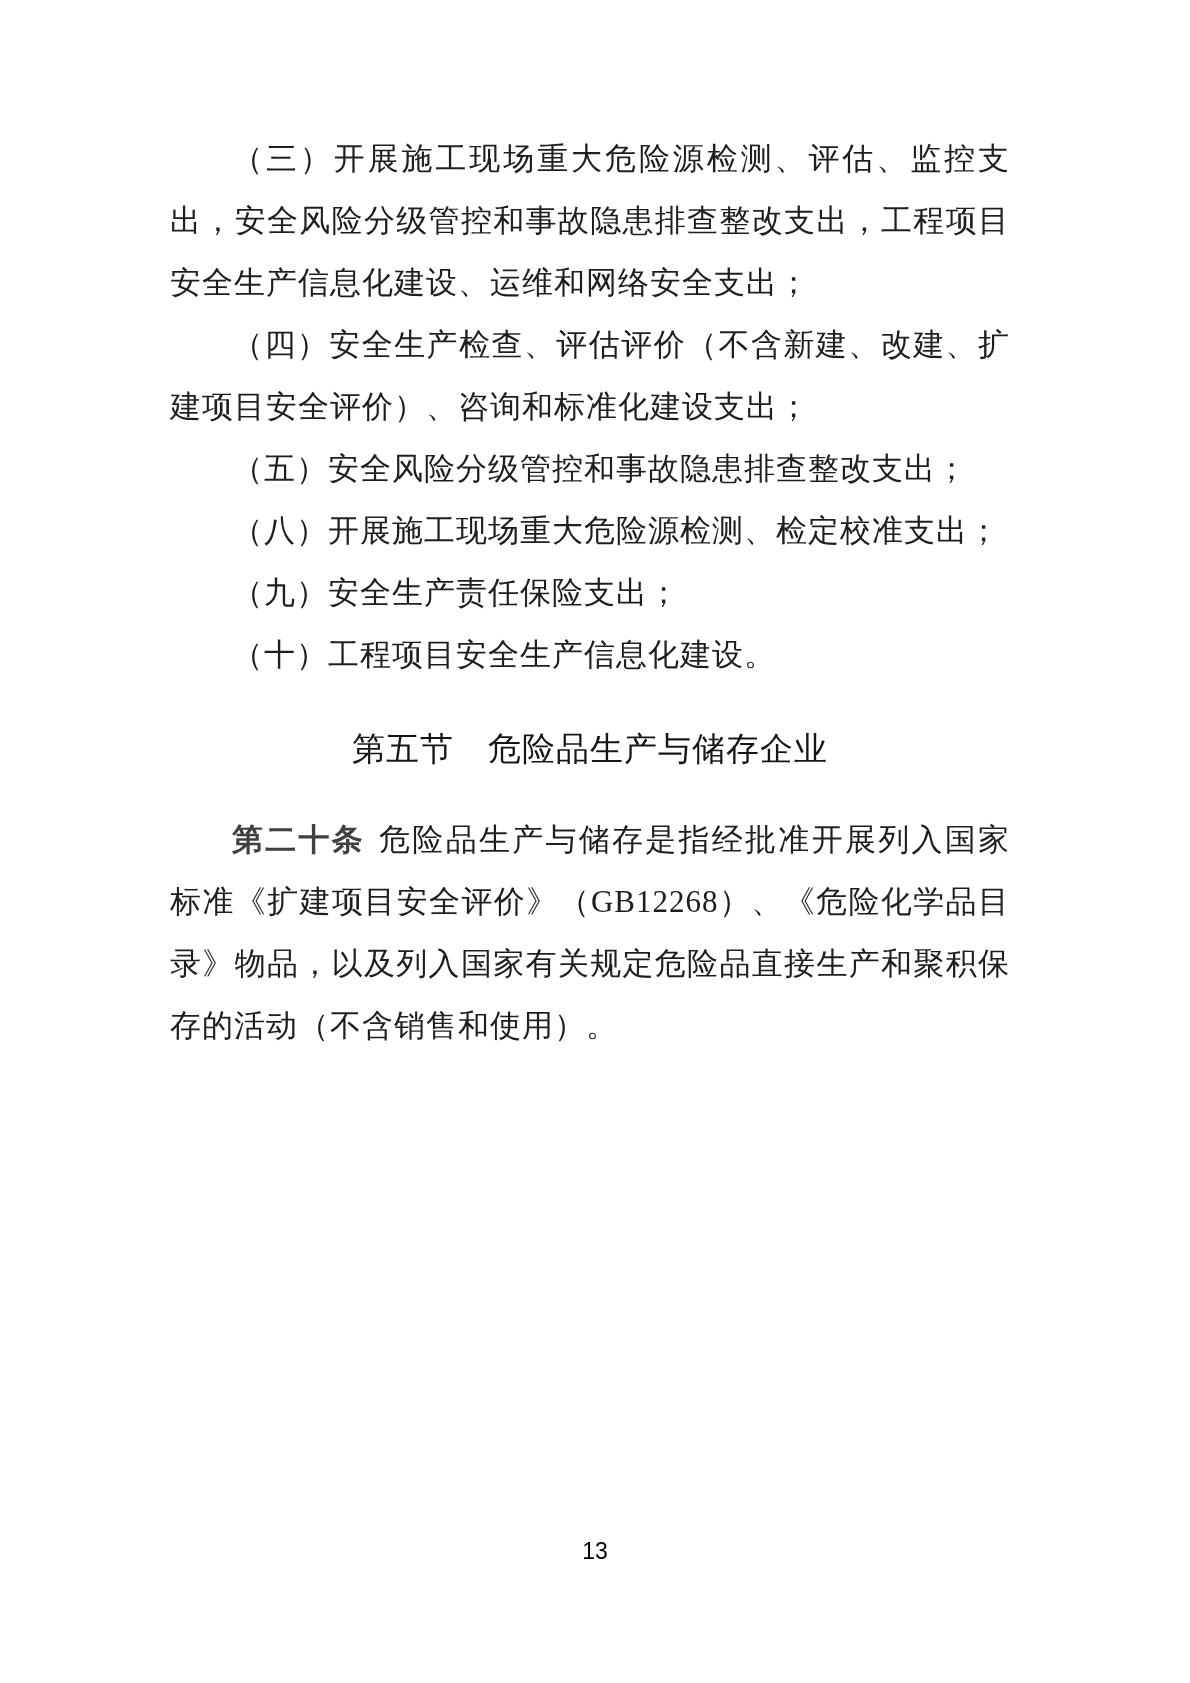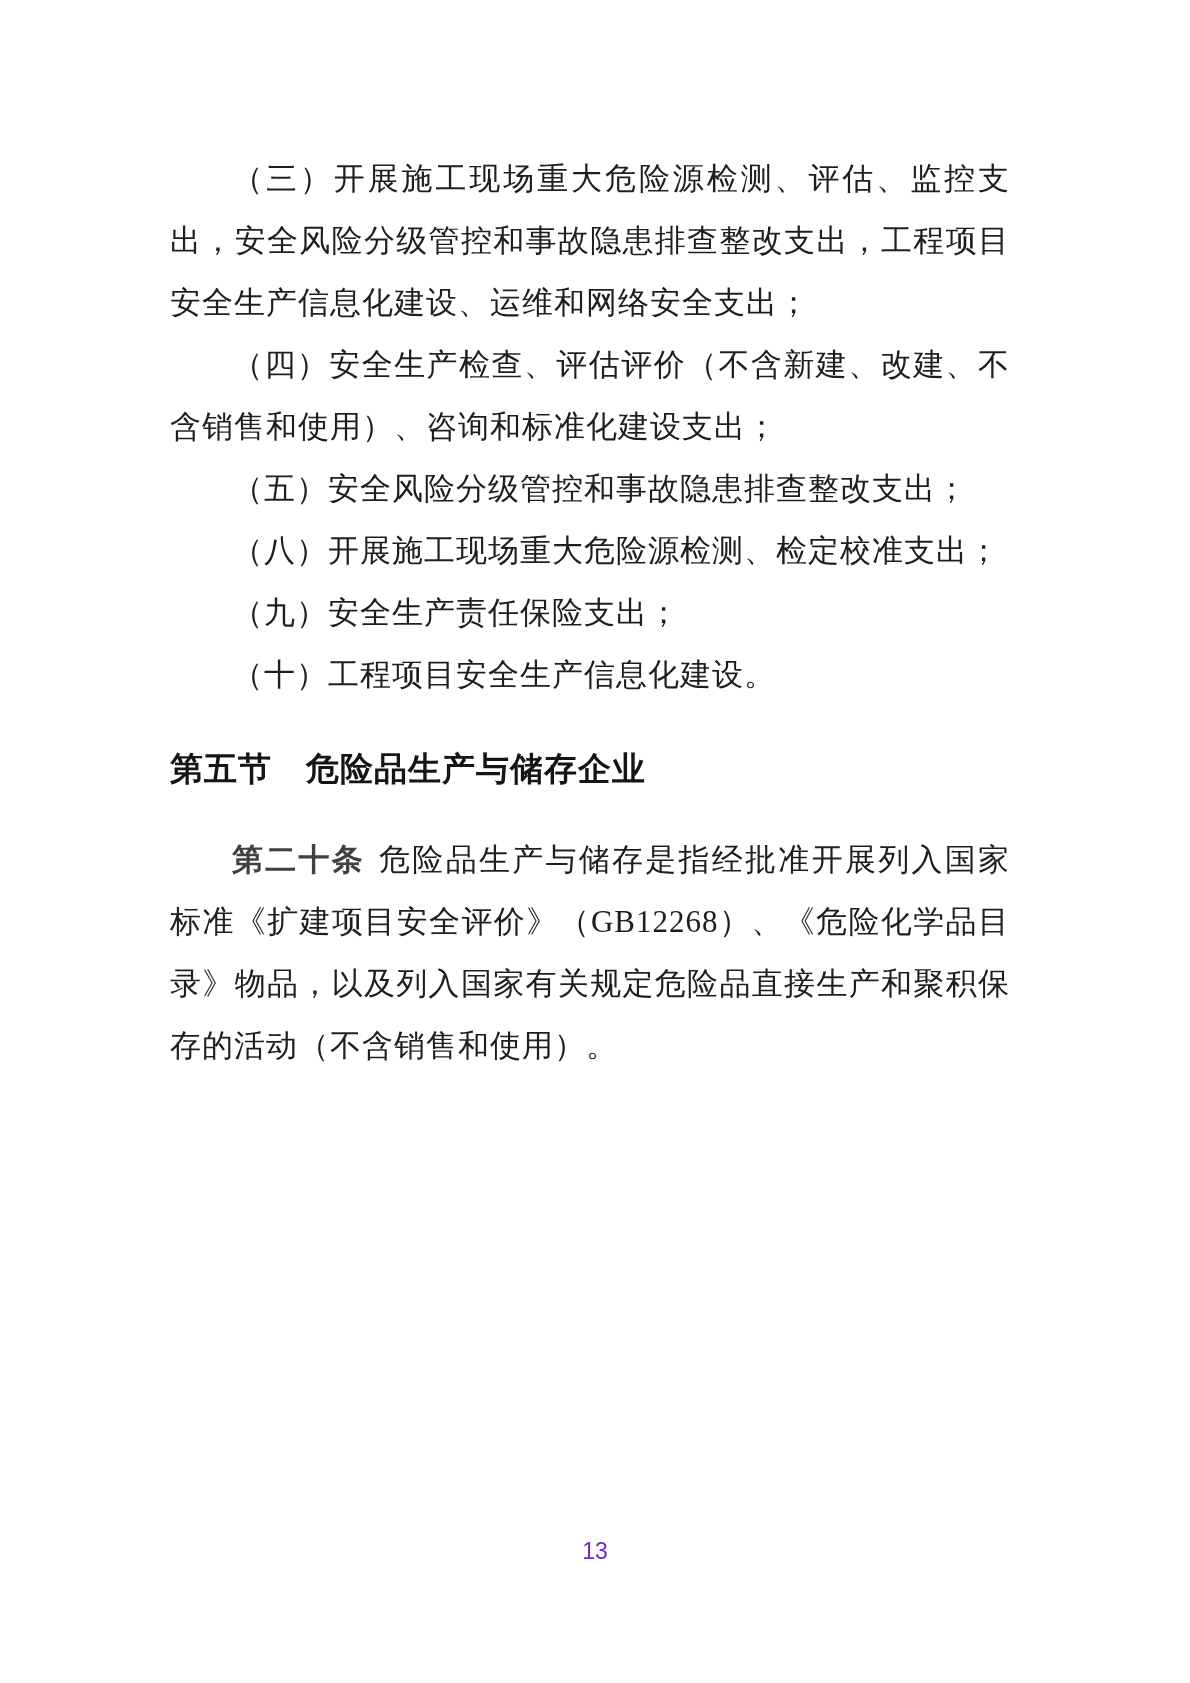--- a/index.html
+++ b/index.html
@@ -13,67 +13,68 @@
     color: #1e1e1e;
   }
   .page {
     position: absolute;
     inset: 0;
     background: #ffffff;
   }
   .content {
     position: absolute;
     left: 170px;
-    top: 148px;
+    top: 128px;
     width: 840px;
   }
   .clause {
     margin: 0;
     font-size: 31px;
     line-height: 62px;
     letter-spacing: 1px;
     text-align: justify;
     text-justify: inter-character;
     text-indent: 2em;
     word-break: break-all;
   }
   .section-heading {
     margin: 32px 0 29px 0;
     font-size: 33px;
     line-height: 62px;
     font-family: "Liberation Sans", "DejaVu Sans", sans-serif;
-    font-weight: bold;
+    font-weight: normal;
+    text-align: center;
     text-indent: 0;
     letter-spacing: 1px;
     color: #151515;
   }
   .article-label {
     font-family: "Liberation Sans", "DejaVu Sans", sans-serif;
     font-weight: bold;
     color: #404040;
     margin-right: 14px;
   }
   .page-number {
     position: absolute;
     left: 0;
     top: 1538px;
     width: 100%;
     text-align: center;
     font-size: 23px;
     font-family: "Liberation Sans", "DejaVu Sans", sans-serif;
-    color: #6d28d9;
+    color: #000000;
   }
 </style>
 </head>
 <body>
 
 <div class="page">
   <div class="content">
     <p class="clause">（三）开展施工现场重大危险源检测、评估、监控支出，安全风险分级管控和事故隐患排查整改支出，工程项目安全生产信息化建设、运维和网络安全支出；</p>
-    <p class="clause">（四）安全生产检查、评估评价（不含新建、改建、不含销售和使用）、咨询和标准化建设支出；</p>
+    <p class="clause">（四）安全生产检查、评估评价（不含新建、改建、扩建项目安全评价）、咨询和标准化建设支出；</p>
     <p class="clause">（五）安全风险分级管控和事故隐患排查整改支出；</p>
     <p class="clause">（八）开展施工现场重大危险源检测、检定校准支出；</p>
     <p class="clause">（九）安全生产责任保险支出；</p>
     <p class="clause">（十）工程项目安全生产信息化建设。</p>
 
     <h2 class="section-heading">第五节　危险品生产与储存企业</h2>
 
     <p class="clause"><span class="article-label">第二十条</span><span>危险品生产与储存是指经批准开展列入国家标准《扩建项目安全评价》（GB12268）、《危险化学品目录》物品，以及列入国家有关规定危险品直接生产和聚积保存的活动（不含销售和使用）。</span></p>
 
   </div>

